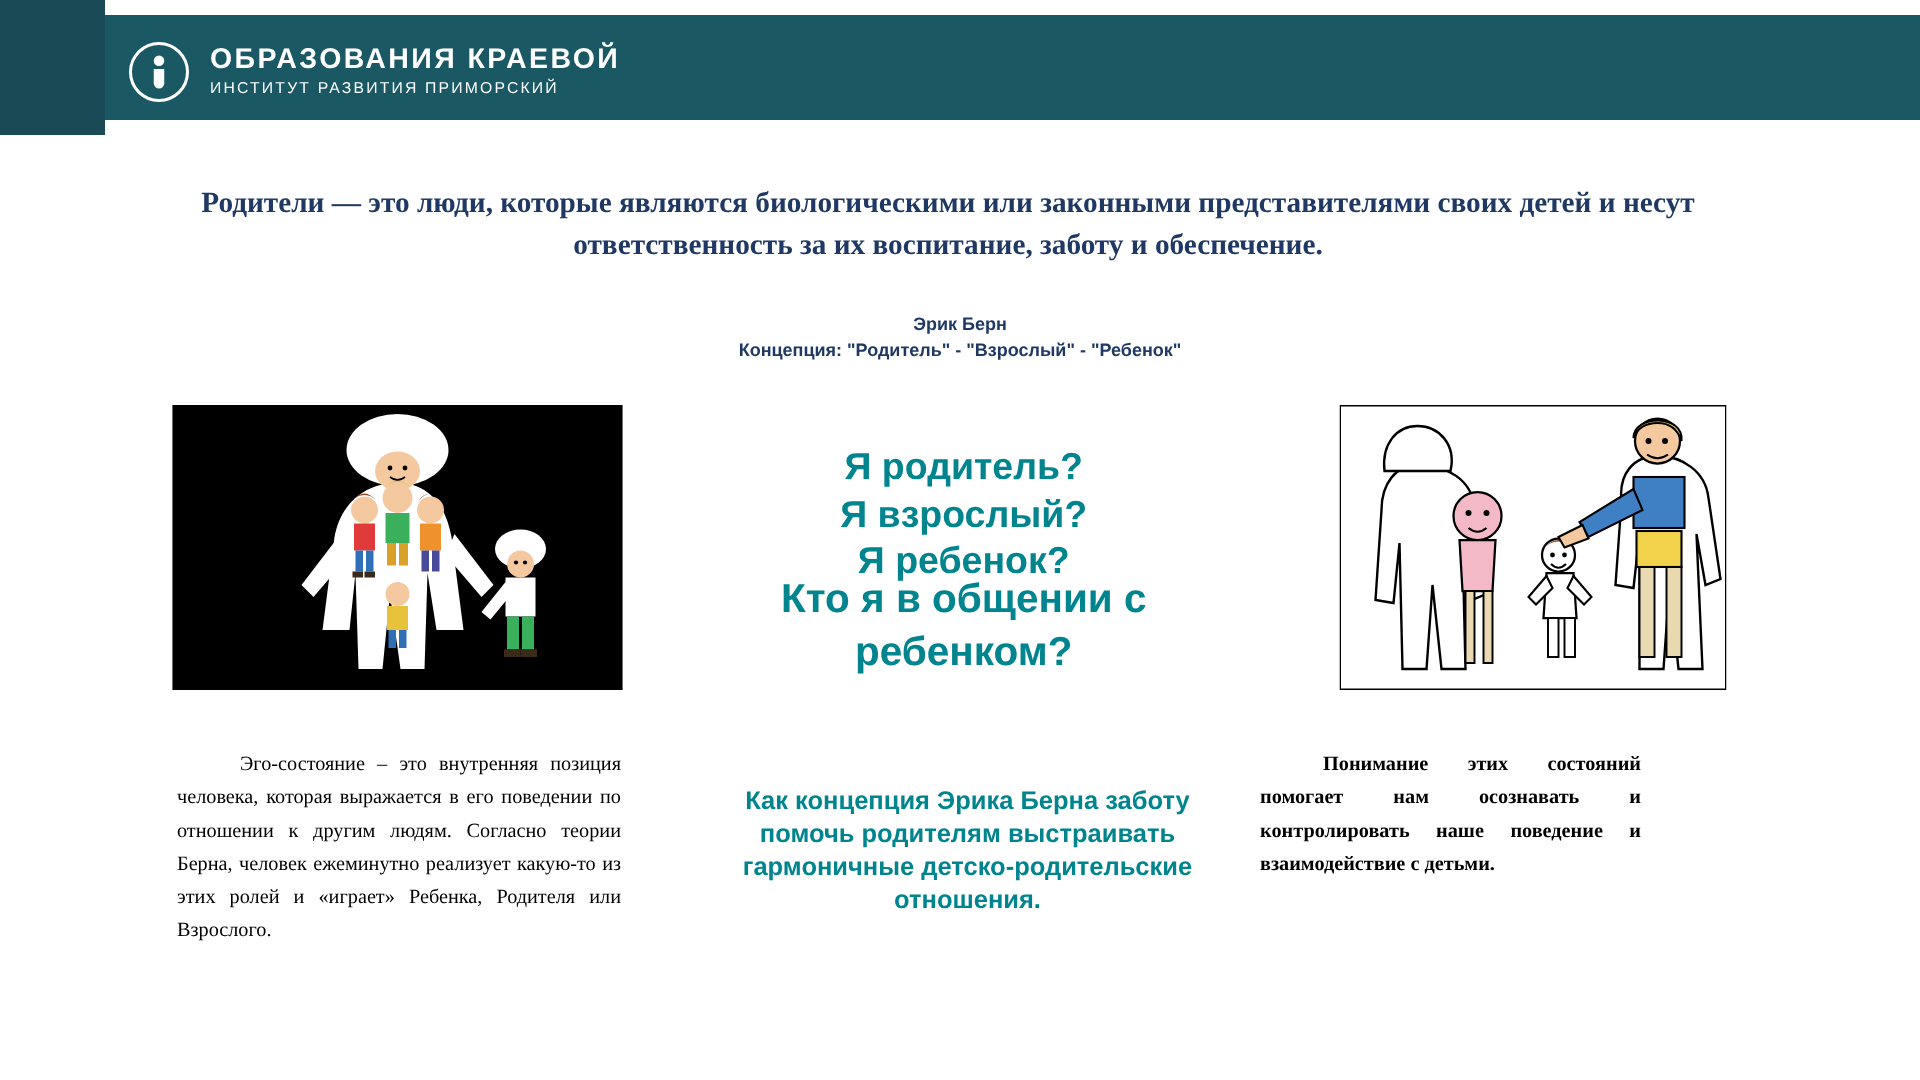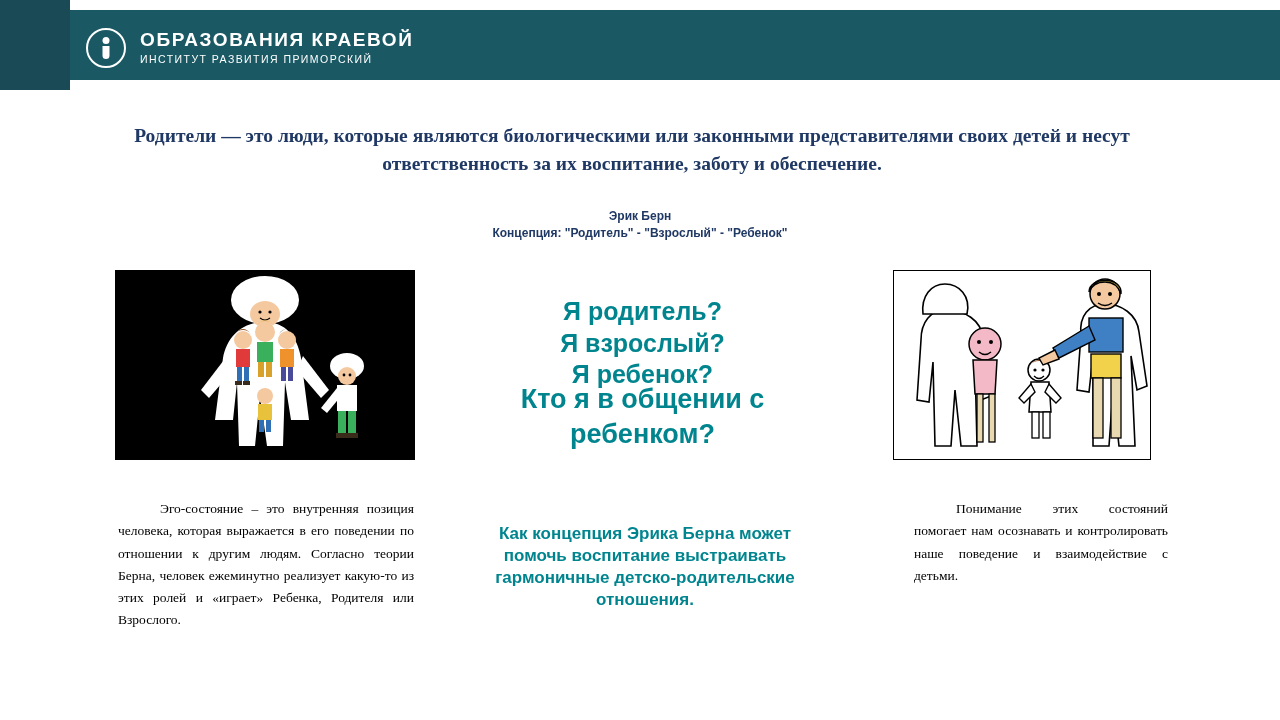--- a/index.html
+++ b/index.html
@@ -167,21 +167,21 @@
     position: absolute;
     font-family: "Liberation Serif", serif;
     font-size: 13.5px;
     line-height: 1.65;
     color: #000000;
     text-align: justify;
     text-indent: 42px;
     text-justify: inter-word;
   }
   .caption.left  { left: 118px; top: 498px; width: 296px; }
-  .caption.right { left: 914px; top: 498px; width: 254px; }
+  .caption.right { left: 840px; top: 498px; width: 254px; font-weight: bold; }
 
   
   svg.art { display: block; width: 100%; height: 100%; }
 </style>
 </head>
 <body>
 
 <div class="slide">
 
   <div class="left-bar"></div>
@@ -309,18 +309,18 @@
         <rect x="200" y="108" width="10" height="60" fill="#e8d9b0" stroke="#000" stroke-width="1.3"></rect>
         <rect x="218" y="108" width="10" height="60" fill="#e8d9b0" stroke="#000" stroke-width="1.3"></rect>
       </g>
     </svg>
   </div>
 
   <div class="center-q" style="white-space:pre-line;">Я родитель?
 Я взрослый?
 Я ребенок?</div>
   <div class="center-q2">Кто я в общении с ребенком?</div>
-  <div class="center-bottom">Как концепция Эрика Берна может помочь воспитание выстраивать гармоничные детско-родительские отношения.</div>
+  <div class="center-bottom">Как концепция Эрика Берна заботу помочь родителям выстраивать гармоничные детско-родительские отношения.</div>
 
   <div class="caption left">Эго-состояние – это внутренняя позиция человека, которая выражается в его поведении по отношении к другим людям. Согласно теории Берна, человек ежеминутно реализует какую-то из этих ролей и «играет» Ребенка, Родителя или Взрослого.</div>
   <div class="caption right">Понимание этих состояний помогает нам осознавать и контролировать наше поведение и взаимодействие с детьми.</div>
 
 </div>
 
 </body></html>

